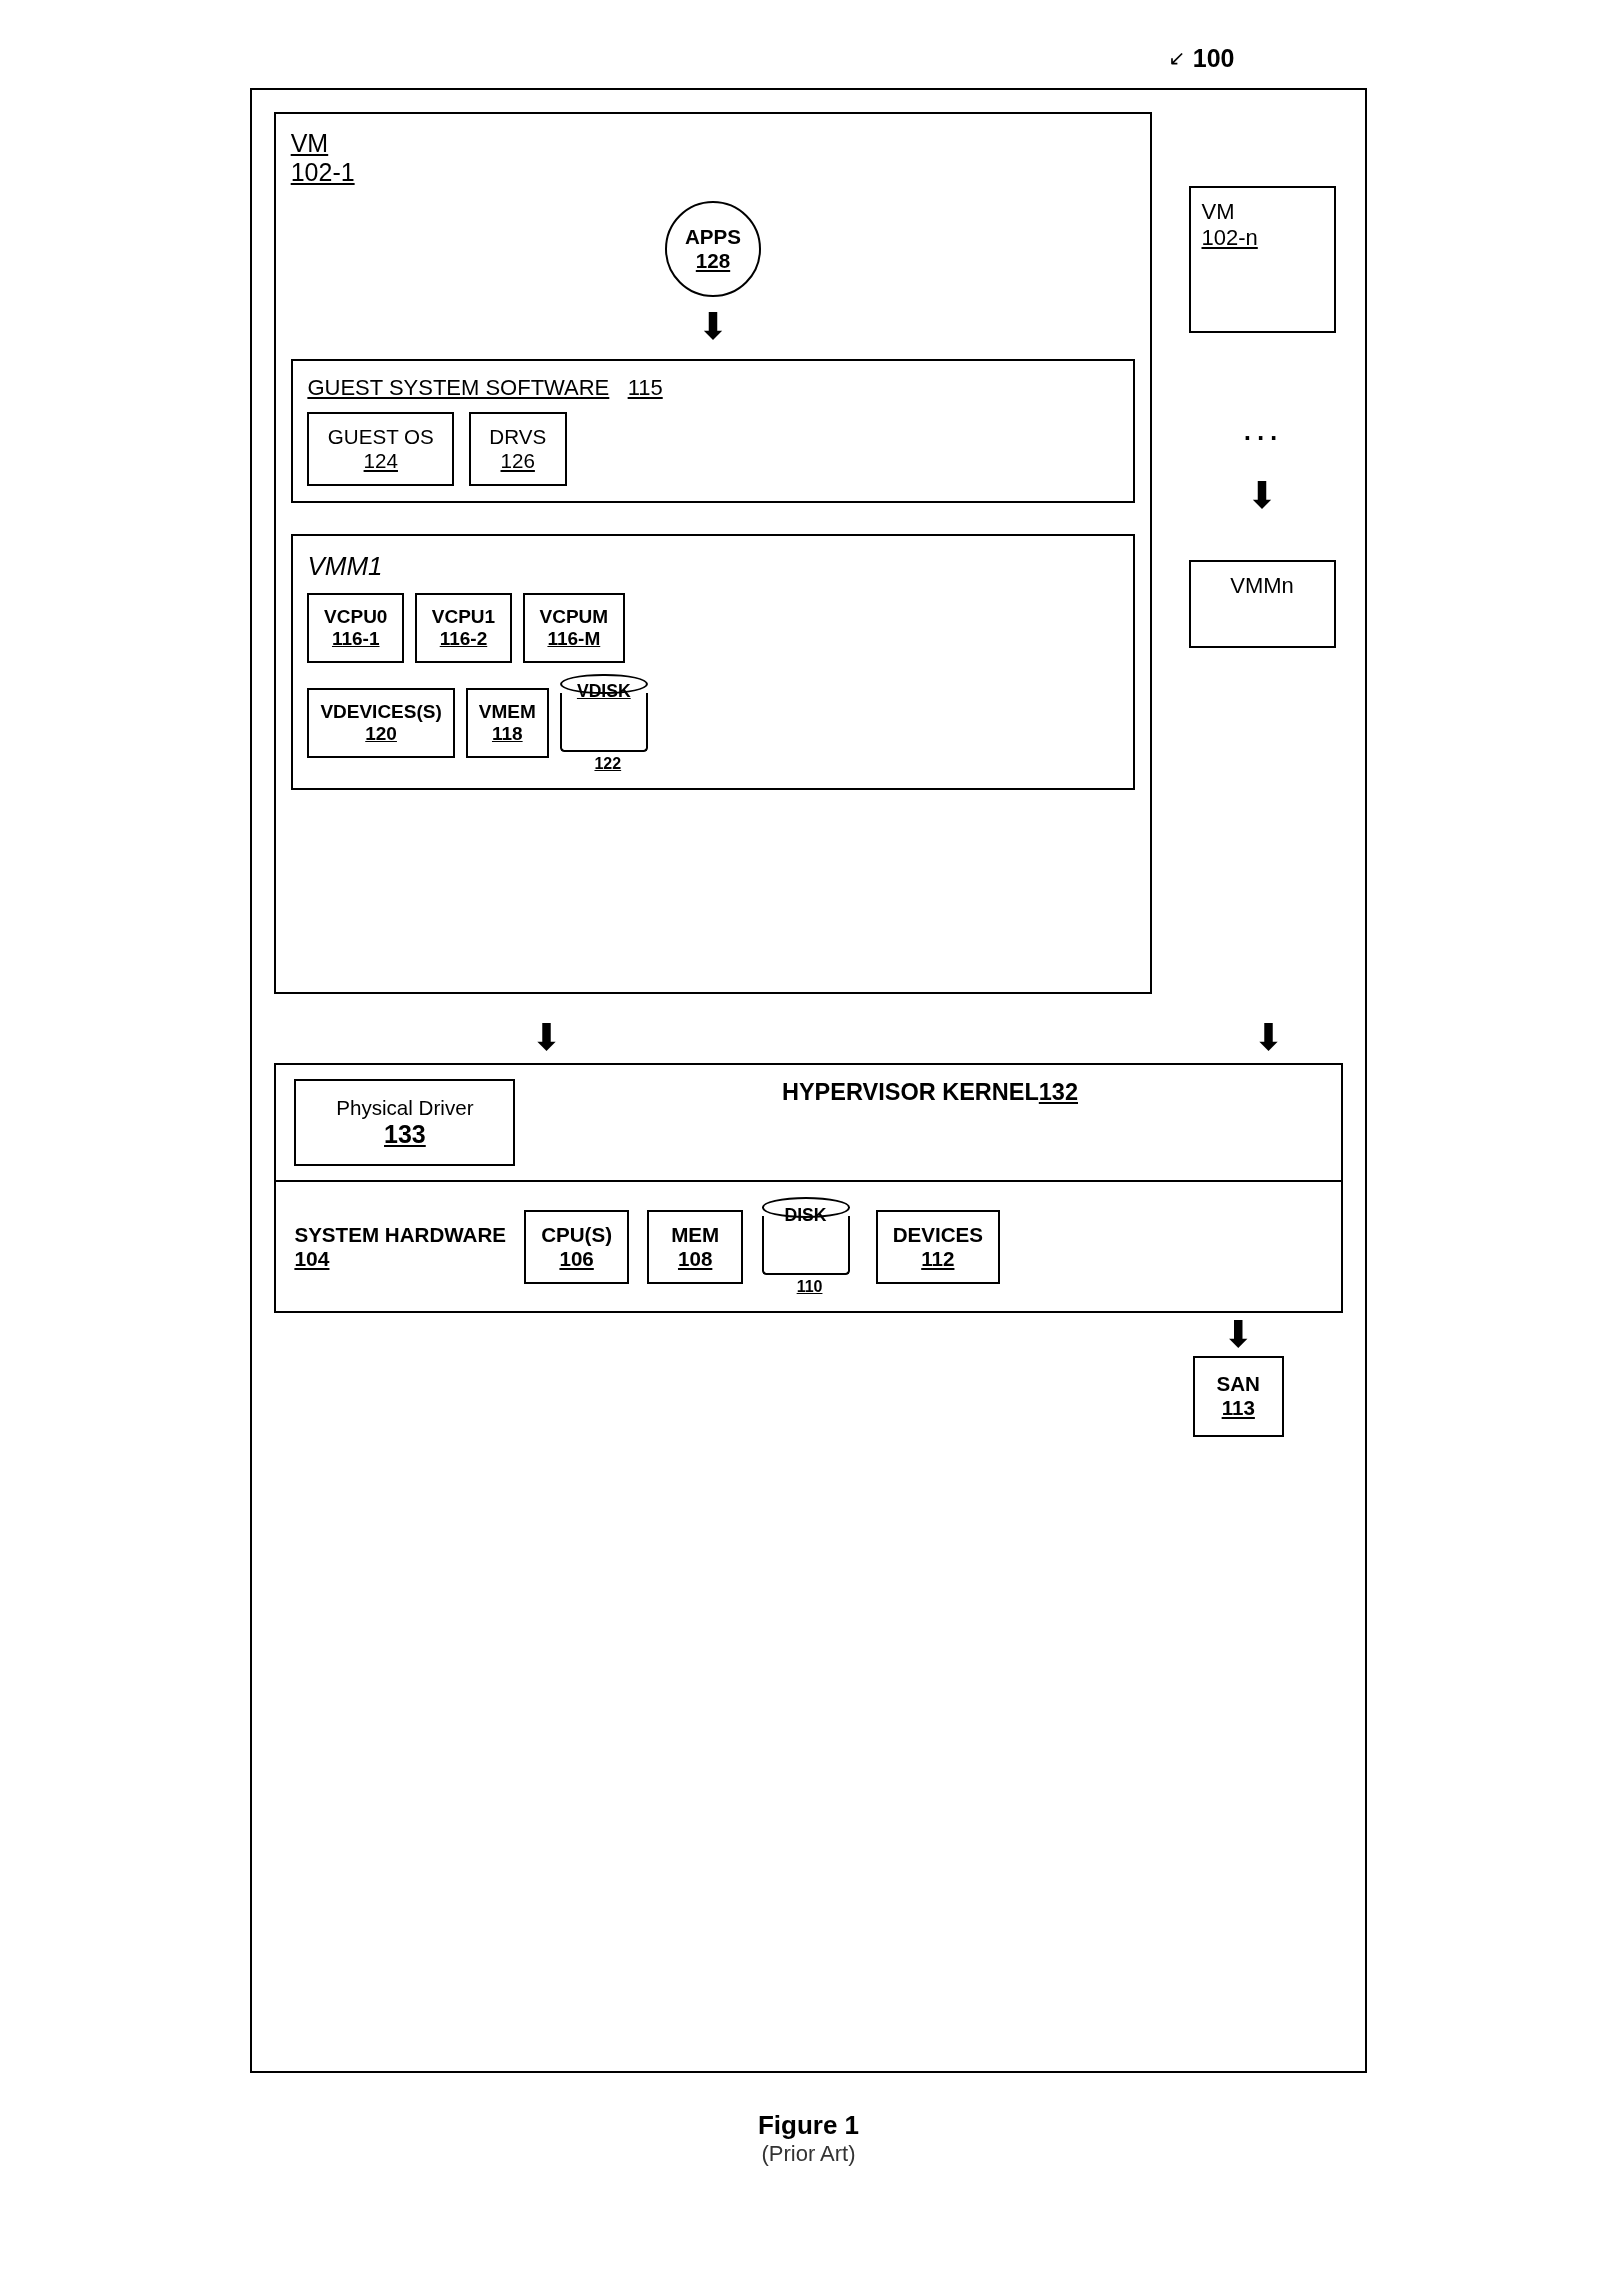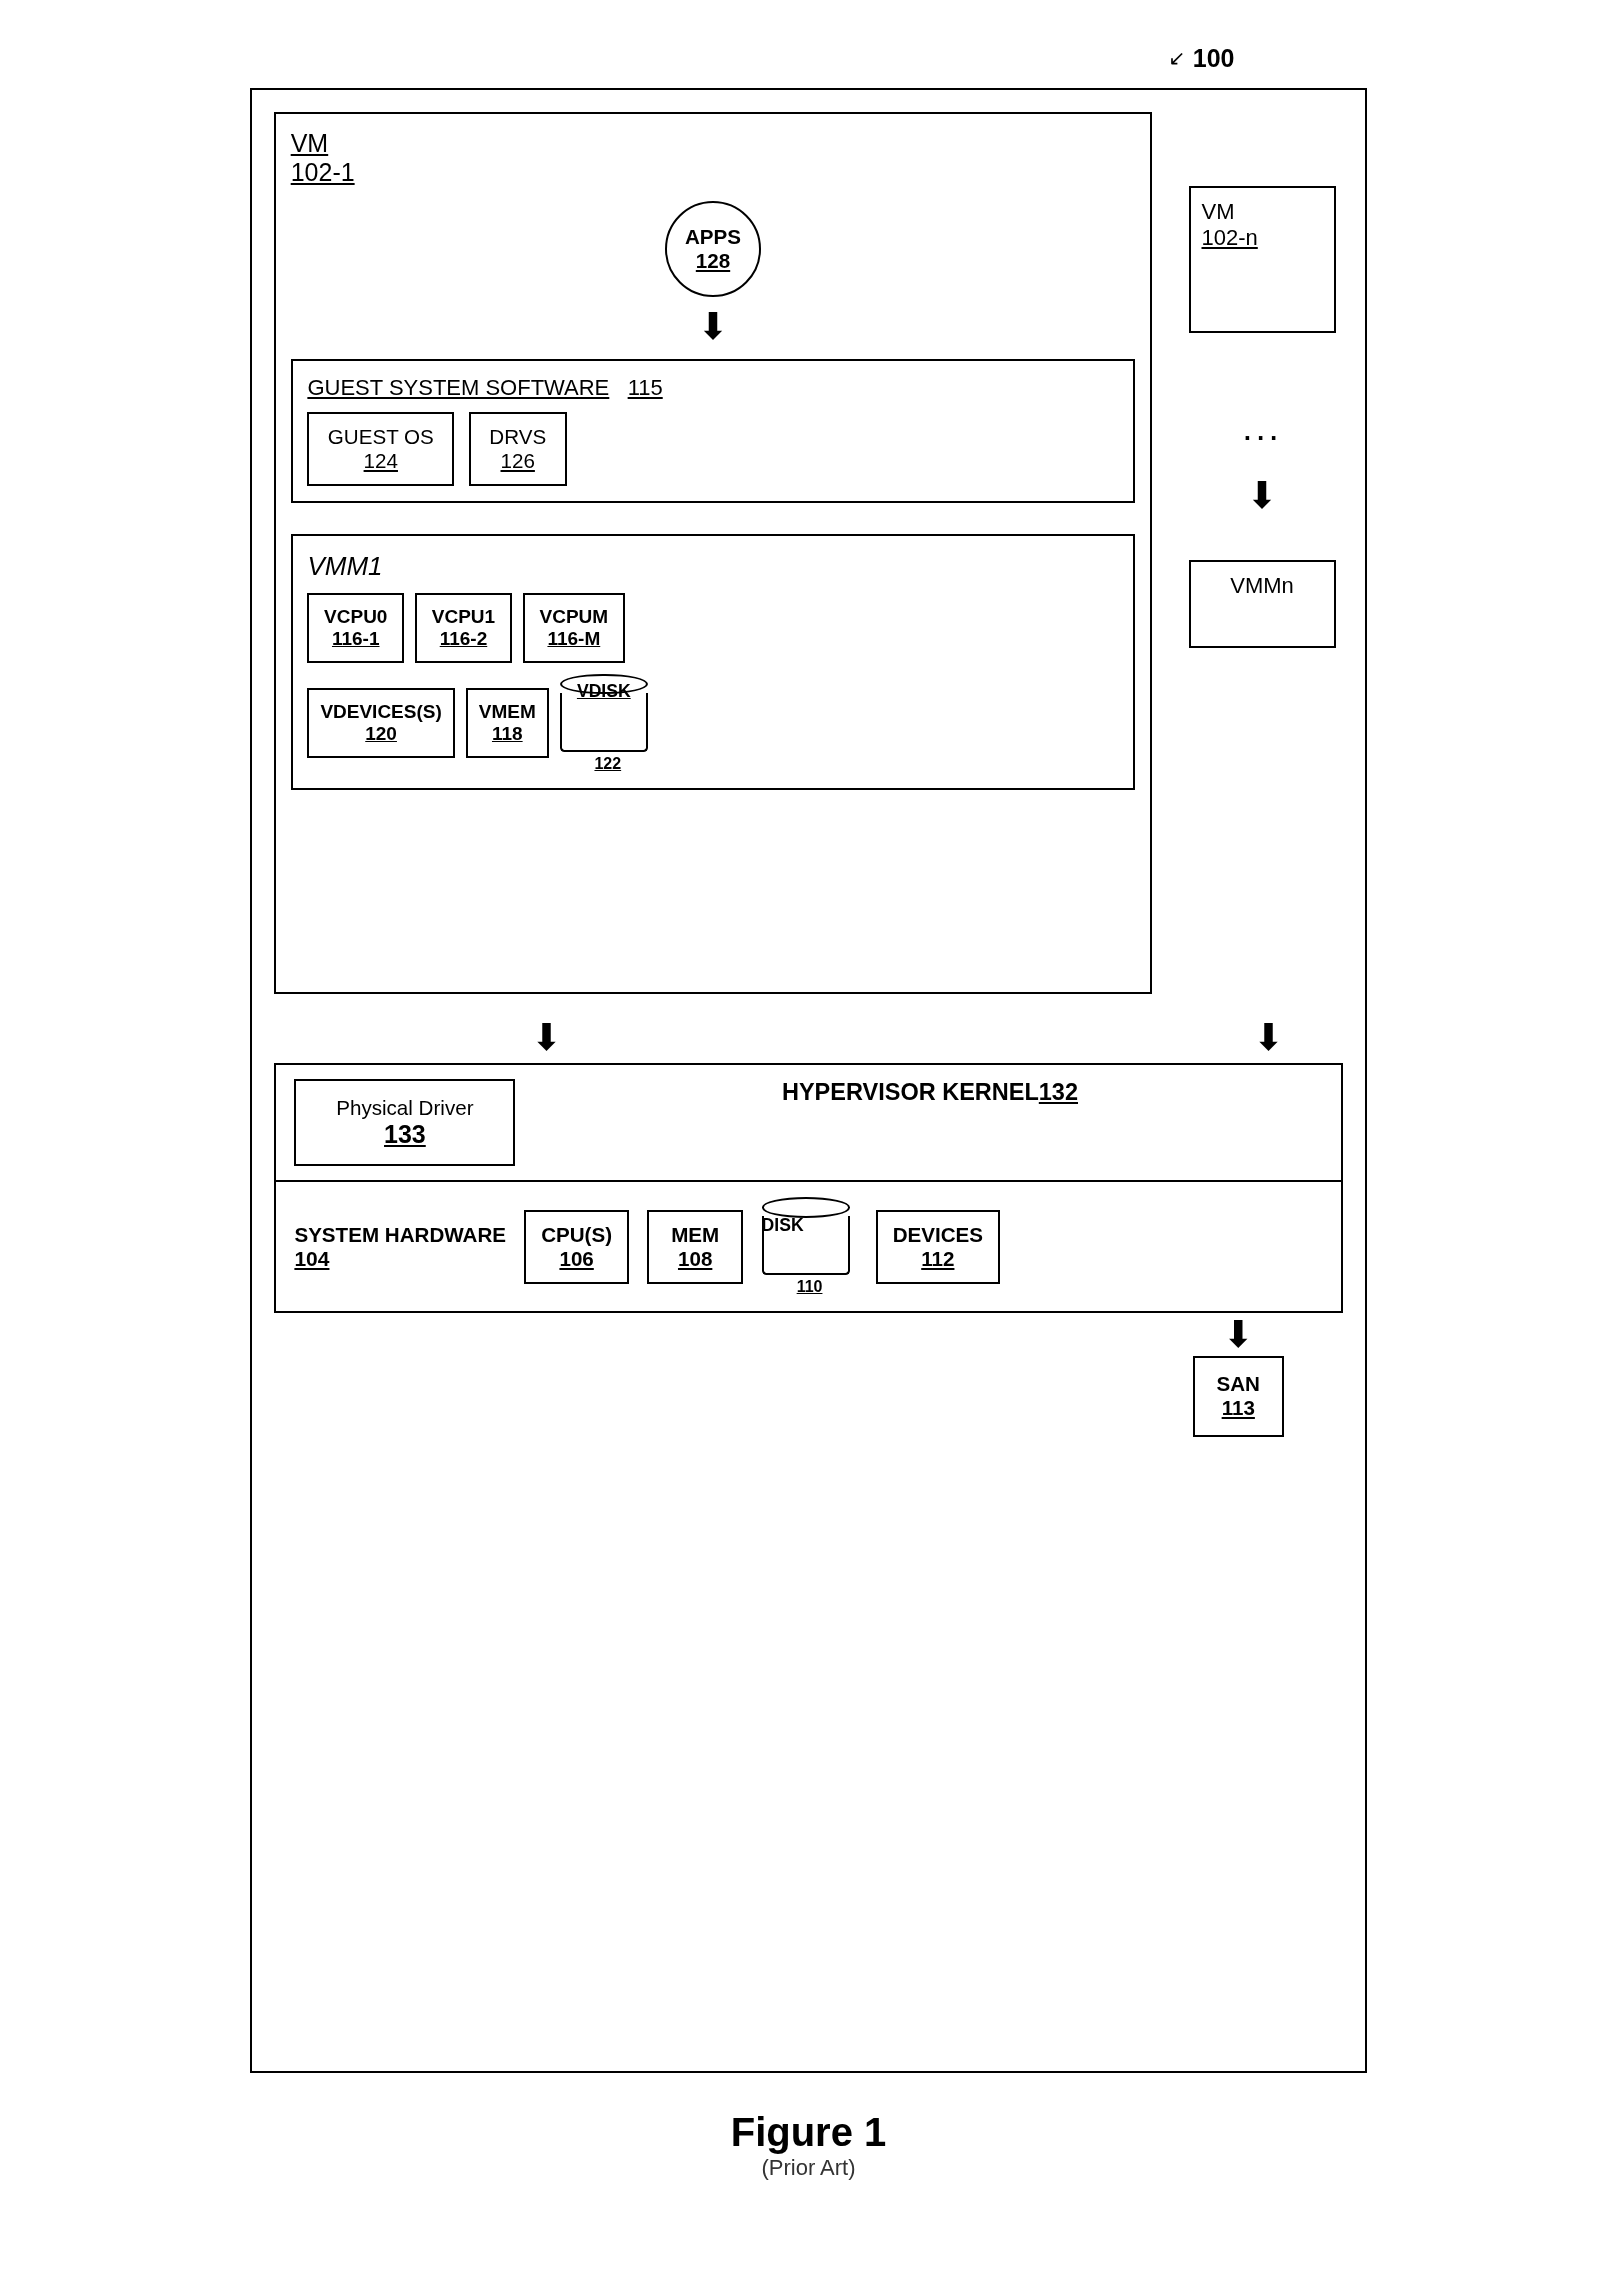--- a/index.html
+++ b/index.html
@@ -219,21 +219,21 @@
     
     .figure-caption {
       margin-top: 37px;
       display: flex;
       flex-direction: row;
       justify-content: space-between;
       align-items: flex-end;
       width: 1117px;
     }
     .figure-title {
-      font-size: 40px;
+      font-size: 26px;
       font-weight: bold;
       text-align: center;
     }
     .figure-subtitle {
       font-size: 22px;
       text-align: center;
       color: #333;
     }
     .san-box {
       border: 2.2px solid #000;
@@ -399,21 +399,21 @@
         </div>
 
         <div class="hw-component-box">
           <div class="bold">MEM</div>
           <div class="underline bold">108</div>
         </div>
 
         <div style="position:relative; width:96px;">
           <div style="border:2.2px solid #000; border-radius:50%; width:88px; height:20.6px; background:#fff; position:relative; z-index:2;"></div>
           <div style="border-left:2.2px solid #000; border-right:2.2px solid #000; border-bottom:2.2px solid #000; width:88px; height:59px; background:#fff; margin-top:-1.5px; border-radius:0 0 4.4px 4.4px; position:relative; z-index:1;"></div>
-          <div style="position:absolute; top:18px; left:0; width:88px; font-size:17.6px; font-weight:bold; z-index:3;">
+          <div style="position:absolute; top:8px; left:0; width:88px; text-align:center; font-size:17.6px; font-weight:bold; z-index:3;">
             <span>DISK</span>
           </div>
           <div style="text-align:center; font-size:16px; font-weight:bold; margin-top:2.9px;">
             <span class="underline">110</span>
           </div>
         </div>
 
         <div class="hw-component-box">
           <div class="bold">DEVICES</div>
           <div class="underline bold">112</div>

